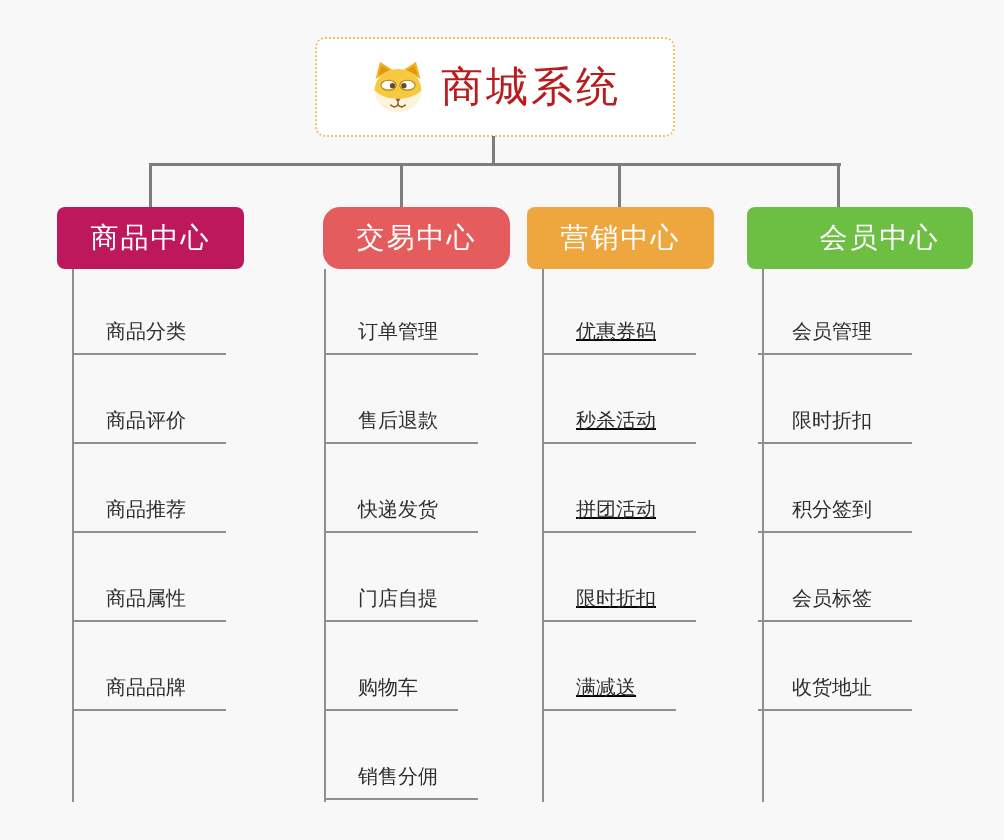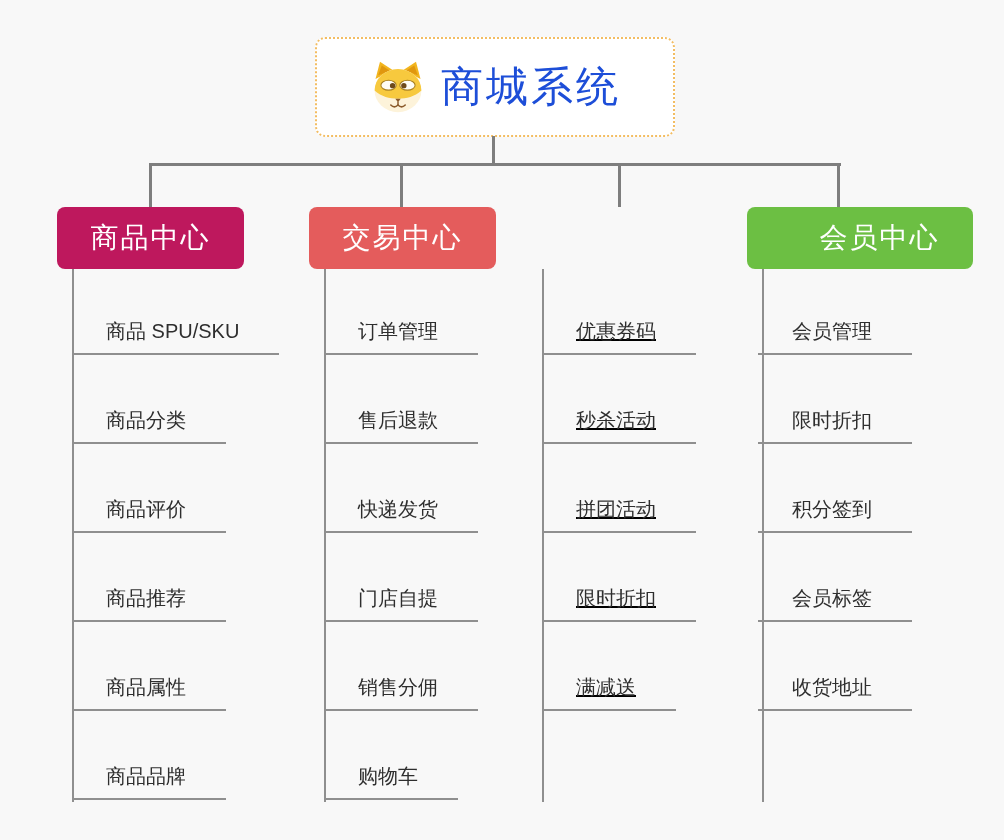--- a/index.html
+++ b/index.html
@@ -27,21 +27,21 @@
     border-radius: 10px;
     box-sizing: border-box;
     display: flex;
     align-items: center;
     justify-content: center;
     gap: 14px;
   }
   .root-title {
     font-size: 42px;
     letter-spacing: 3px;
-    color: #1d4ed8;
+    color: #b91c1c;
     white-space: nowrap;
   }
   .dog-icon { width: 58px; height: 54px; flex: 0 0 auto; }
 
   
   .line { position: absolute; background: #7e7e7e; }
   .root-drop { left: 492px; top: 136px; width: 3px; height: 29px; }
   .bus       { left: 149px; top: 163px; width: 692px; height: 3px; }
   .drop      { top: 163px; width: 3px; height: 44px; }
   .drop-0 { left: 149px; }
@@ -58,21 +58,21 @@
     border-radius: 8px;
     color: #ffffff;
     font-size: 28px;
     letter-spacing: 2px;
     display: flex;
     align-items: center;
     justify-content: center;
     white-space: nowrap;
   }
   .header-0 { left: 57px;  background: #be185d; }
-  .header-1 { left: 309px; background: #e45c5c; }
+  .header-1 { left: 323px; background: #e45c5c; border-radius: 17px; }
   .header-2 { left: 527px; background: #eea63f; }
   .header-3 { left: 747px; background: #6cbf43; padding-left: 39px; }
 
   .spine {
     position: absolute;
     top: 269px;
     width: 2px;
     height: 533px;
     background: #8f8f8f;
   }
@@ -138,39 +138,39 @@
   <div class="line root-drop"></div>
   <div class="line bus"></div>
   <div class="line drop drop-0"></div>
   <div class="line drop drop-1"></div>
   <div class="line drop drop-2"></div>
   <div class="line drop drop-3"></div>
 
   <div class="branch-header header-0">商品中心</div>
   <div class="spine spine-0"></div>
   <div class="items items-0">
-    <div class="item">商品 SPU/SKU</div>
     <div class="item">商品分类</div>
     <div class="item">商品评价</div>
     <div class="item">商品推荐</div>
     <div class="item">商品属性</div>
     <div class="item">商品品牌</div>
   </div>
 
   <div class="branch-header header-1">交易中心</div>
   <div class="spine spine-1"></div>
   <div class="items items-1">
     <div class="item">订单管理</div>
     <div class="item">售后退款</div>
     <div class="item">快递发货</div>
     <div class="item">门店自提</div>
+    <div class="item">购物车</div>
     <div class="item">销售分佣</div>
-    <div class="item">购物车</div>
   </div>
 
+  <div class="branch-header header-2">营销中心</div>
   <div class="spine spine-2"></div>
   <div class="items items-2">
     <div class="item">优惠券码</div>
     <div class="item">秒杀活动</div>
     <div class="item">拼团活动</div>
     <div class="item">限时折扣</div>
     <div class="item">满减送</div>
   </div>
 
   <div class="branch-header header-3">会员中心</div>

